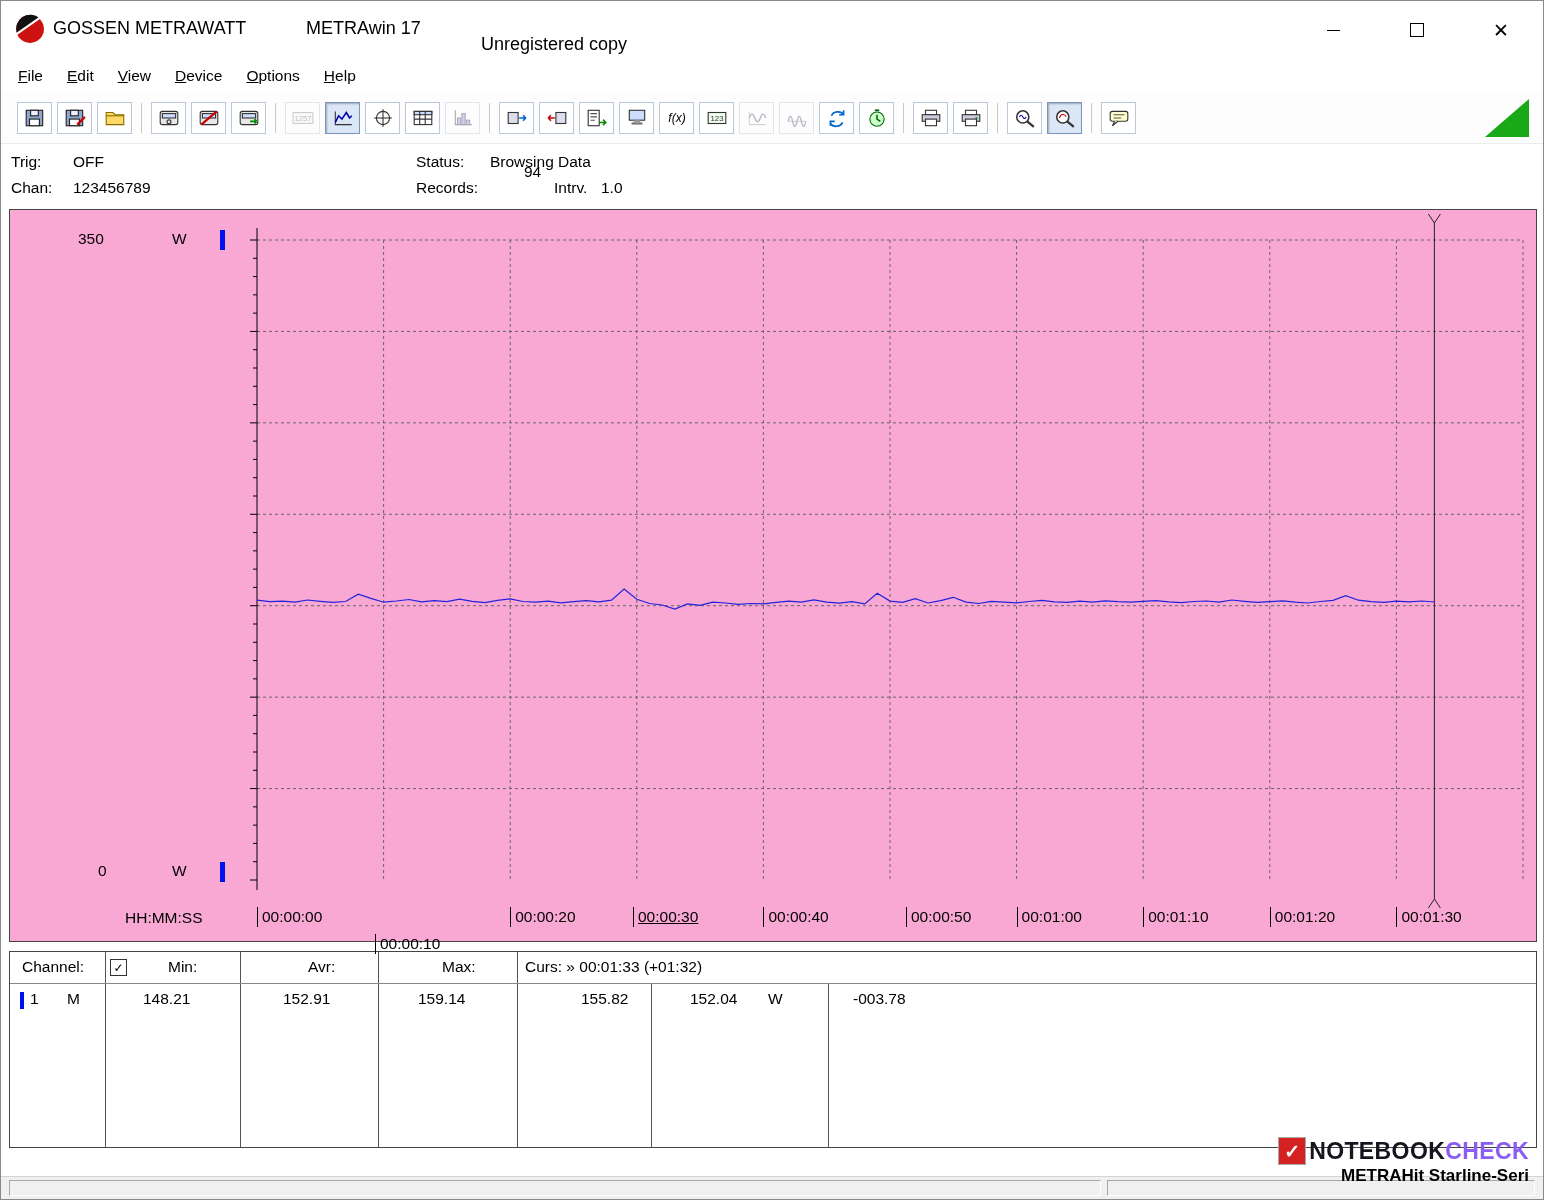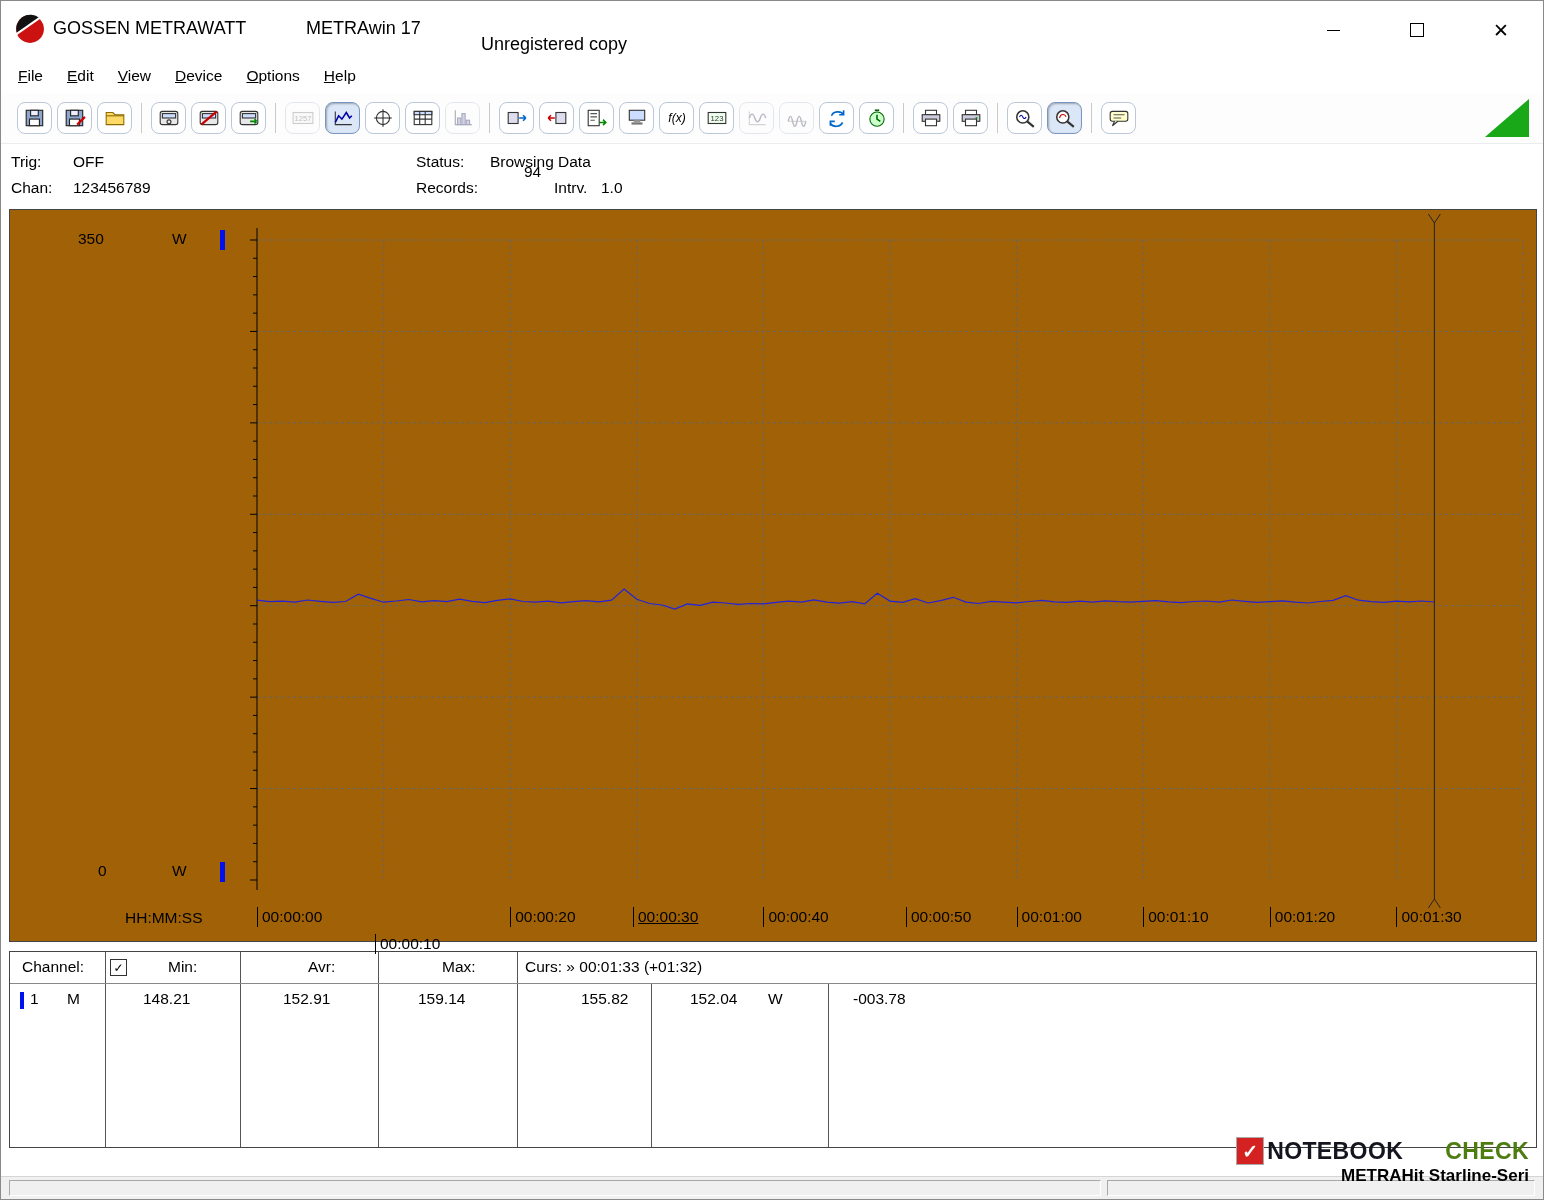--- a/index.html
+++ b/index.html
@@ -18,34 +18,34 @@
   .glyph-min{width:13px;height:1px;background:#000;}
   .glyph-max{width:12px;height:12px;border:1px solid #000;}
   .glyph-close{font-size:19px;line-height:1;}
 
   
   .menubar{position:absolute;top:58px;left:0;right:0;height:34px;display:flex;align-items:center;padding-left:5px;background:#fff;}
   .menu-item{padding:6px 12px;font-size:15.5px;cursor:default;}
 
   
   .toolbar{position:absolute;top:92px;left:0;right:0;height:50px;display:flex;align-items:center;padding-left:16px;gap:5px;background:#fdfdfd;border-bottom:1px solid #ececec;}
-  .tb-btn{width:35px;height:32px;background:#fff;border:1px solid #bcc7d8;border-radius:8px;display:flex;align-items:center;justify-content:center;padding:0;}
+  .tb-btn{width:35px;height:32px;background:#fff;border:1px solid #bcc7d8;border-radius:0;display:flex;align-items:center;justify-content:center;padding:0;}
   .tb-btn.pressed{background:#dbe7f7;border-color:#7a96c0;box-shadow:inset 1px 1px 2px rgba(0,0,0,.28);}
   .tb-btn.disabled{opacity:.4;}
   .tb-ic svg{width:22px;height:20px;display:block;}
   .tb-sep{width:1px;height:30px;background:#c9c9c9;margin:0 4px;flex:none;}
   .corner-tri{position:absolute;right:14px;top:98px;width:44px;height:38px;background:#18a818;
               clip-path:polygon(100% 0,100% 100%,0 100%);}
 
   
   .info{position:absolute;top:150px;left:0;right:0;height:56px;font-size:15.5px;}
   .info span{position:absolute;white-space:pre;}
 
   
-  .chart{position:absolute;top:208px;left:8px;width:1528px;height:733px;border:1px solid #444;background:#a16207;box-sizing:border-box;}
+  .chart{position:absolute;top:208px;left:8px;width:1528px;height:733px;border:1px solid #444;background:#f9a8d4;box-sizing:border-box;}
   .chart .lbl{position:absolute;font-size:15.5px;z-index:2;}
   .range-marker{position:absolute;width:5px;height:20px;background:#0011ee;z-index:2;}
   .plotsvg{position:absolute;left:0;top:0;z-index:1;}
   .grid{stroke:#666;stroke-dasharray:3 3;fill:none;stroke-width:1;}
   .axis{stroke:#000;stroke-width:1;fill:none;}
   .series{stroke:#2222dd;fill:none;stroke-width:1.2;}
   .cursorln{stroke:#222;fill:none;stroke-width:1;}
   .xaxis{position:absolute;left:0;top:694px;width:100%;height:32px;font-size:15.5px;z-index:2;}
   .hhmmss{position:absolute;left:115px;top:5px;}
   .xtick{position:absolute;top:3px;height:20px;line-height:20px;border-left:1px solid #000;padding-left:4px;white-space:nowrap;}
@@ -60,21 +60,21 @@
       display:flex;align-items:center;justify-content:center;font-size:12px;line-height:1;}
   .ch-marker{position:absolute;left:10px;top:40px;width:4px;height:17px;background:#0011ee;}
 
   
   .wm{position:absolute;right:14px;top:1136px;text-align:right;z-index:5;}
   .wm-row{display:flex;align-items:center;justify-content:flex-end;gap:3px;}
   .wm-logo{width:26px;height:26px;background:#d42222;color:#fff;display:flex;align-items:center;justify-content:center;
            font-weight:bold;font-size:19px;border:1px solid #aaa;}
   .wm-name{font-size:23px;font-weight:bold;letter-spacing:.4px;}
   .wm-name .a{color:#15151f;}
-  .wm-name .b{color:#4d7c0f;margin-left:42px;}
+  .wm-name .b{color:#8b5cf6;}
   .wm-device{font-size:17px;font-weight:bold;margin-top:1px;}
 
   
   .statusbar{position:absolute;left:0;right:0;bottom:0;height:22px;background:#f0f0f0;border-top:1px solid #d5d5d5;}
   .sb-cell{position:absolute;top:3px;height:14px;background:#f0f0f0;border:1px solid;border-color:#a8a8a8 #fff #fff #a8a8a8;}
 </style>
 </head>
 <body>
 
 <div class="window">

